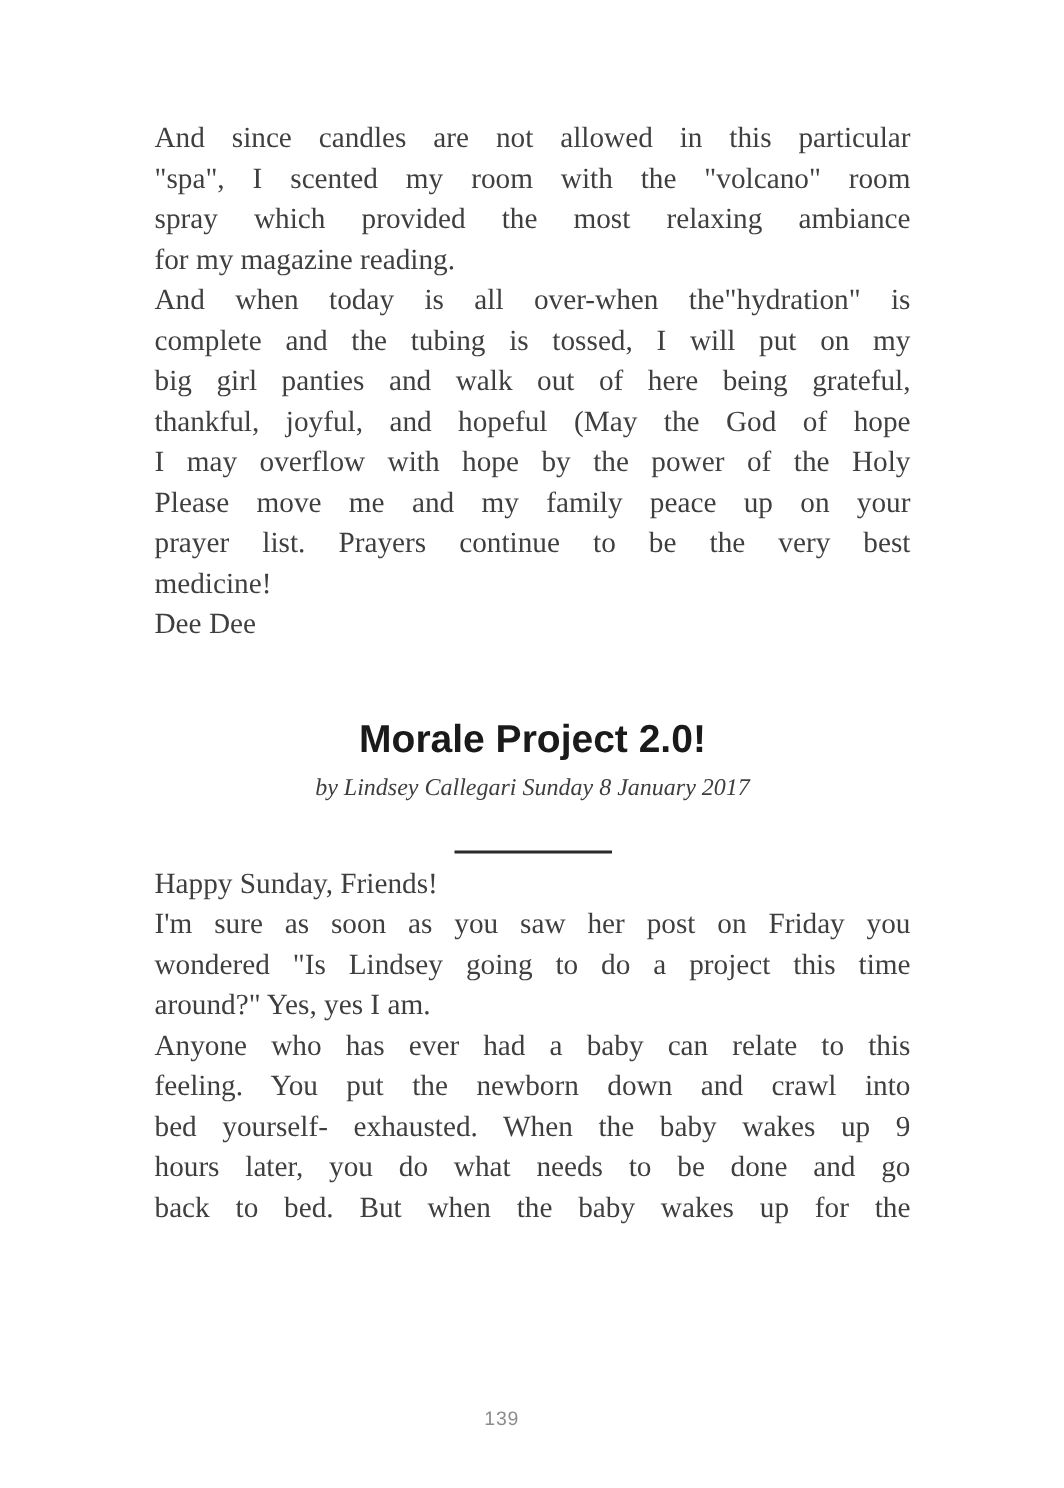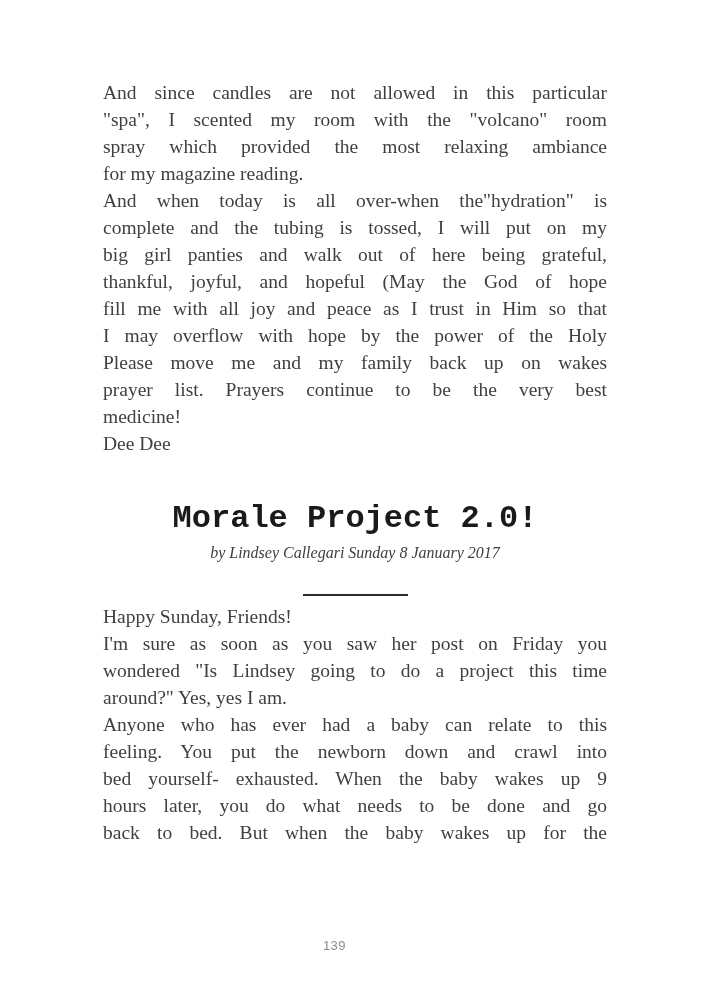--- a/index.html
+++ b/index.html
@@ -28,23 +28,23 @@
     text-align: justify;
     text-align-last: justify;
     white-space: normal;
   }
   .paragraphs .line.last {
     text-align: left;
     text-align-last: left;
   }
   .post-title {
     margin: 40px 0 0 0;
-    font-family: Liberation Mono, monospace;
+    font-family: Liberation Sans, sans-serif;
     font-weight: 700;
-    font-size: 32px;
+    font-size: 26px;
     line-height: 44px;
     color: #1a1a1a;
     text-align: center;
     letter-spacing: 0px;
   }
   .post-byline {
     margin: 1px 0 0 0;
     font-family: "Liberation Serif", serif;
     font-style: italic;
     font-size: 16px;
@@ -81,25 +81,24 @@
           <div class="line">And since candles are not allowed in this particular</div>
           <div class="line">"spa", I scented my room with the "volcano" room</div>
           <div class="line">spray which provided the most relaxing ambiance</div>
           <div class="line last">for my magazine reading.</div>
         </div>
         <div>
           <div class="line">And when today is all over-when the"hydration" is</div>
           <div class="line">complete and the tubing is tossed, I will put on my</div>
           <div class="line">big girl panties and walk out of here being grateful,</div>
           <div class="line">thankful, joyful, and hopeful (May the God of hope</div>
-          <div class="line">fill me with all joy and peace as I trust in Him so that</div>
           <div class="line">I may overflow with hope by the power of the Holy</div>
         </div>
         <div>
-          <div class="line">Please move me and my family back up on wakes</div>
+          <div class="line">Please move me and my family peace up on your</div>
           <div class="line">prayer list.  Prayers continue to be the very best</div>
           <div class="line last">medicine!</div>
         </div>
         <div>
           <div class="line last">Dee Dee</div>
         </div>
       </div>
 
     <h1 class="post-title">Morale Project 2.0!</h1>
 

